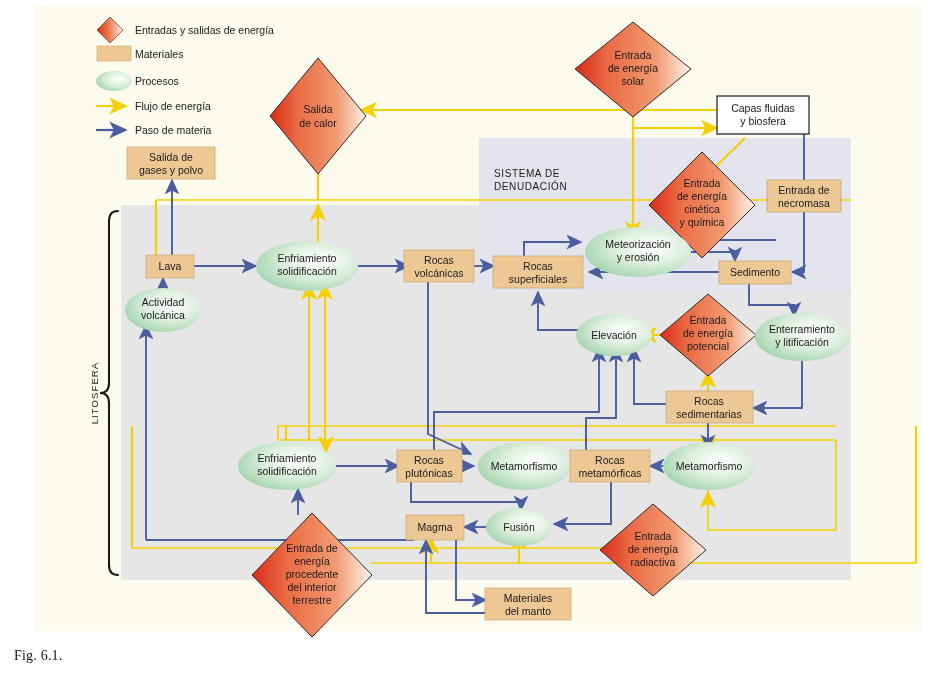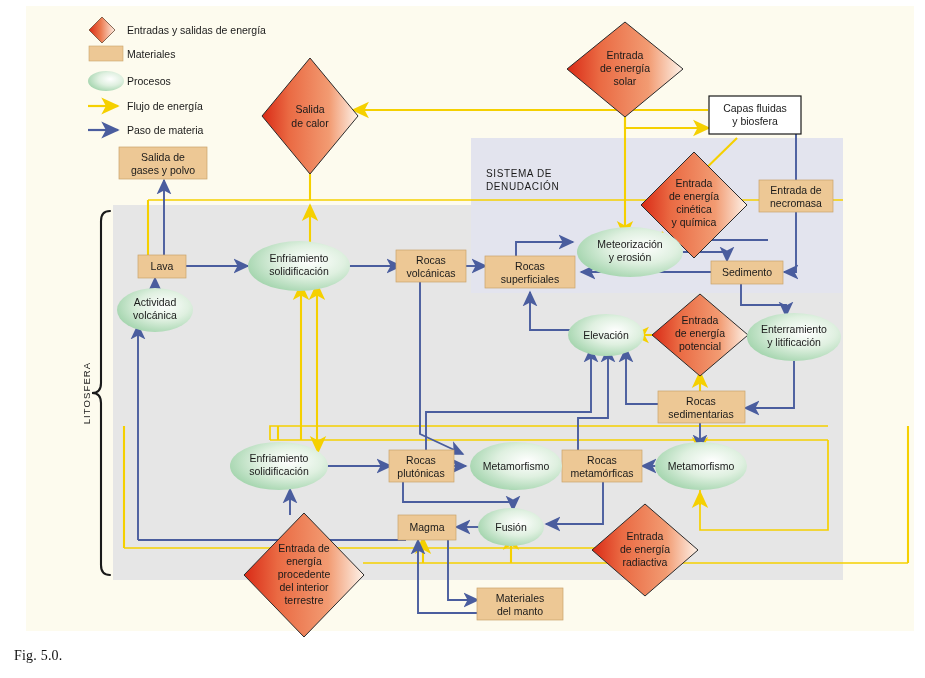--- a/index.html
+++ b/index.html
@@ -1,18 +1,18 @@
 <!DOCTYPE html>
 <html><head>
 <meta charset="utf-8">
 <style>
   html,body{margin:0;padding:0;background:#ffffff;}
   body{width:925px;height:678px;position:relative;overflow:hidden;
        font-family:"Liberation Sans", sans-serif;}
-  #fig{position:absolute;left:8px;top:0;width:908px;height:678px;border-radius:9px;}
+  #fig{position:absolute;left:16px;top:0;width:908px;height:678px;border-radius:9px;}
   #caption{position:absolute;left:14px;top:648px;font-family:"Liberation Serif",serif;
            font-size:14px;color:#111;letter-spacing:.2px;}
   svg{display:block;}
   .lbl{font-family:"Liberation Sans",sans-serif;font-size:10.5px;fill:#1a1a1a;}
   .lbl-leg{font-family:"Liberation Sans",sans-serif;font-size:10.5px;fill:#1a1a1a;}
   .lbl-sys{font-family:"Liberation Sans",sans-serif;font-size:10px;fill:#1a1a1a;letter-spacing:.6px;}
   .lbl-lito{font-family:"Liberation Sans",sans-serif;font-size:9.5px;fill:#1a1a1a;letter-spacing:1.1px;}
 </style>
 </head>
 <body>
@@ -353,13 +353,13 @@
   </g>
 
   <g>
     <ellipse cx="503" cy="527" rx="33" ry="19" fill="url(#gEll)"></ellipse>
     <text class="lbl" x="503" y="531" text-anchor="middle">Fusión</text>
   </g>
 
 </svg>
 </div>
 
-<div id="caption">Fig. 5.0.</div>
+<div id="caption">Fig. 6.1.</div>
 
 </body></html>

